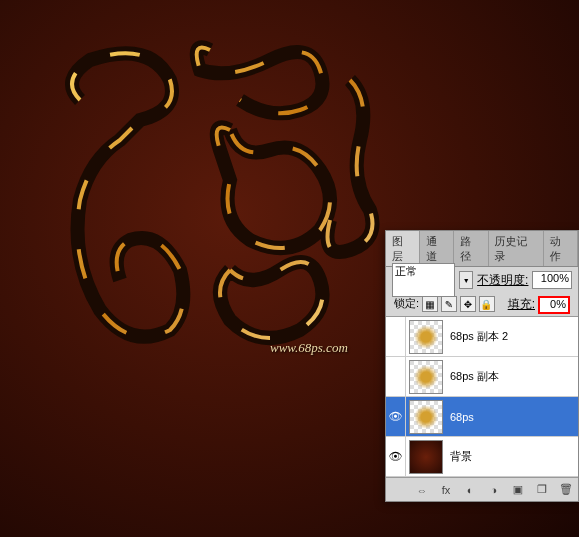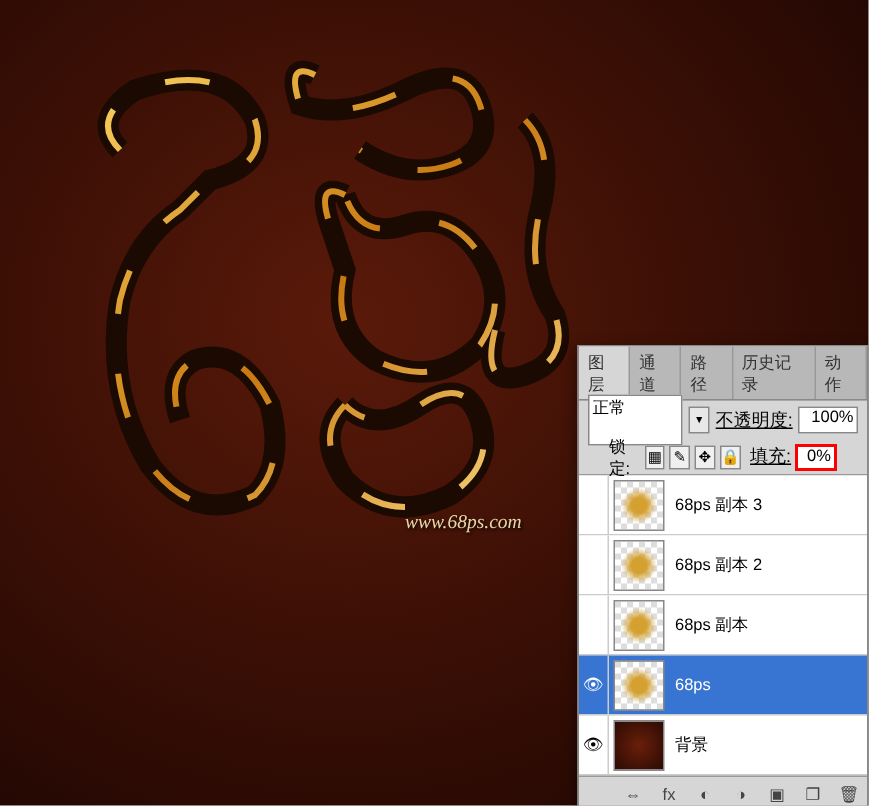--- a/index.html
+++ b/index.html
@@ -100,22 +100,22 @@
       font-size: 11px;
       text-align: right;
       padding-right: 2px;
     }
     .fill-input.highlighted {
       border: 2px solid #f00;
       width: 32px;
     }
     .lock-row {
       display: flex;
-      align-items: center;
-      padding: 3px 20px;
+      align-items: flex-start;
+      padding: 3px 8px;
       height: 24px;
       border-bottom: 1px solid #999;
       gap: 3px;
     }
     .lock-icon {
       width: 16px;
       height: 16px;
       display: flex;
       align-items: center;
       justify-content: center;
@@ -246,25 +246,20 @@
     <div class="lock-icon">🔒</div>
     <span style="flex:1"></span>
     <span class="fill-label">填充:</span>
     <div class="fill-input highlighted">0%</div>
   </div>
 
   <div class="layer-list" id="layer-list">
       <div class="layer-item">
         <div class="vis-col"></div>
         <div class="layer-thumb fu-thumb"></div>
-        <div class="layer-name">68ps 副本 3</div>
-      </div>
-      <div class="layer-item">
-        <div class="vis-col"></div>
-        <div class="layer-thumb fu-thumb"></div>
         <div class="layer-name">68ps 副本 2</div>
       </div>
       <div class="layer-item">
         <div class="vis-col"></div>
         <div class="layer-thumb fu-thumb"></div>
         <div class="layer-name">68ps 副本</div>
       </div>
       <div class="layer-item selected">
         <div class="vis-col">
           <span style="font-size: 11px;">👁</span>

